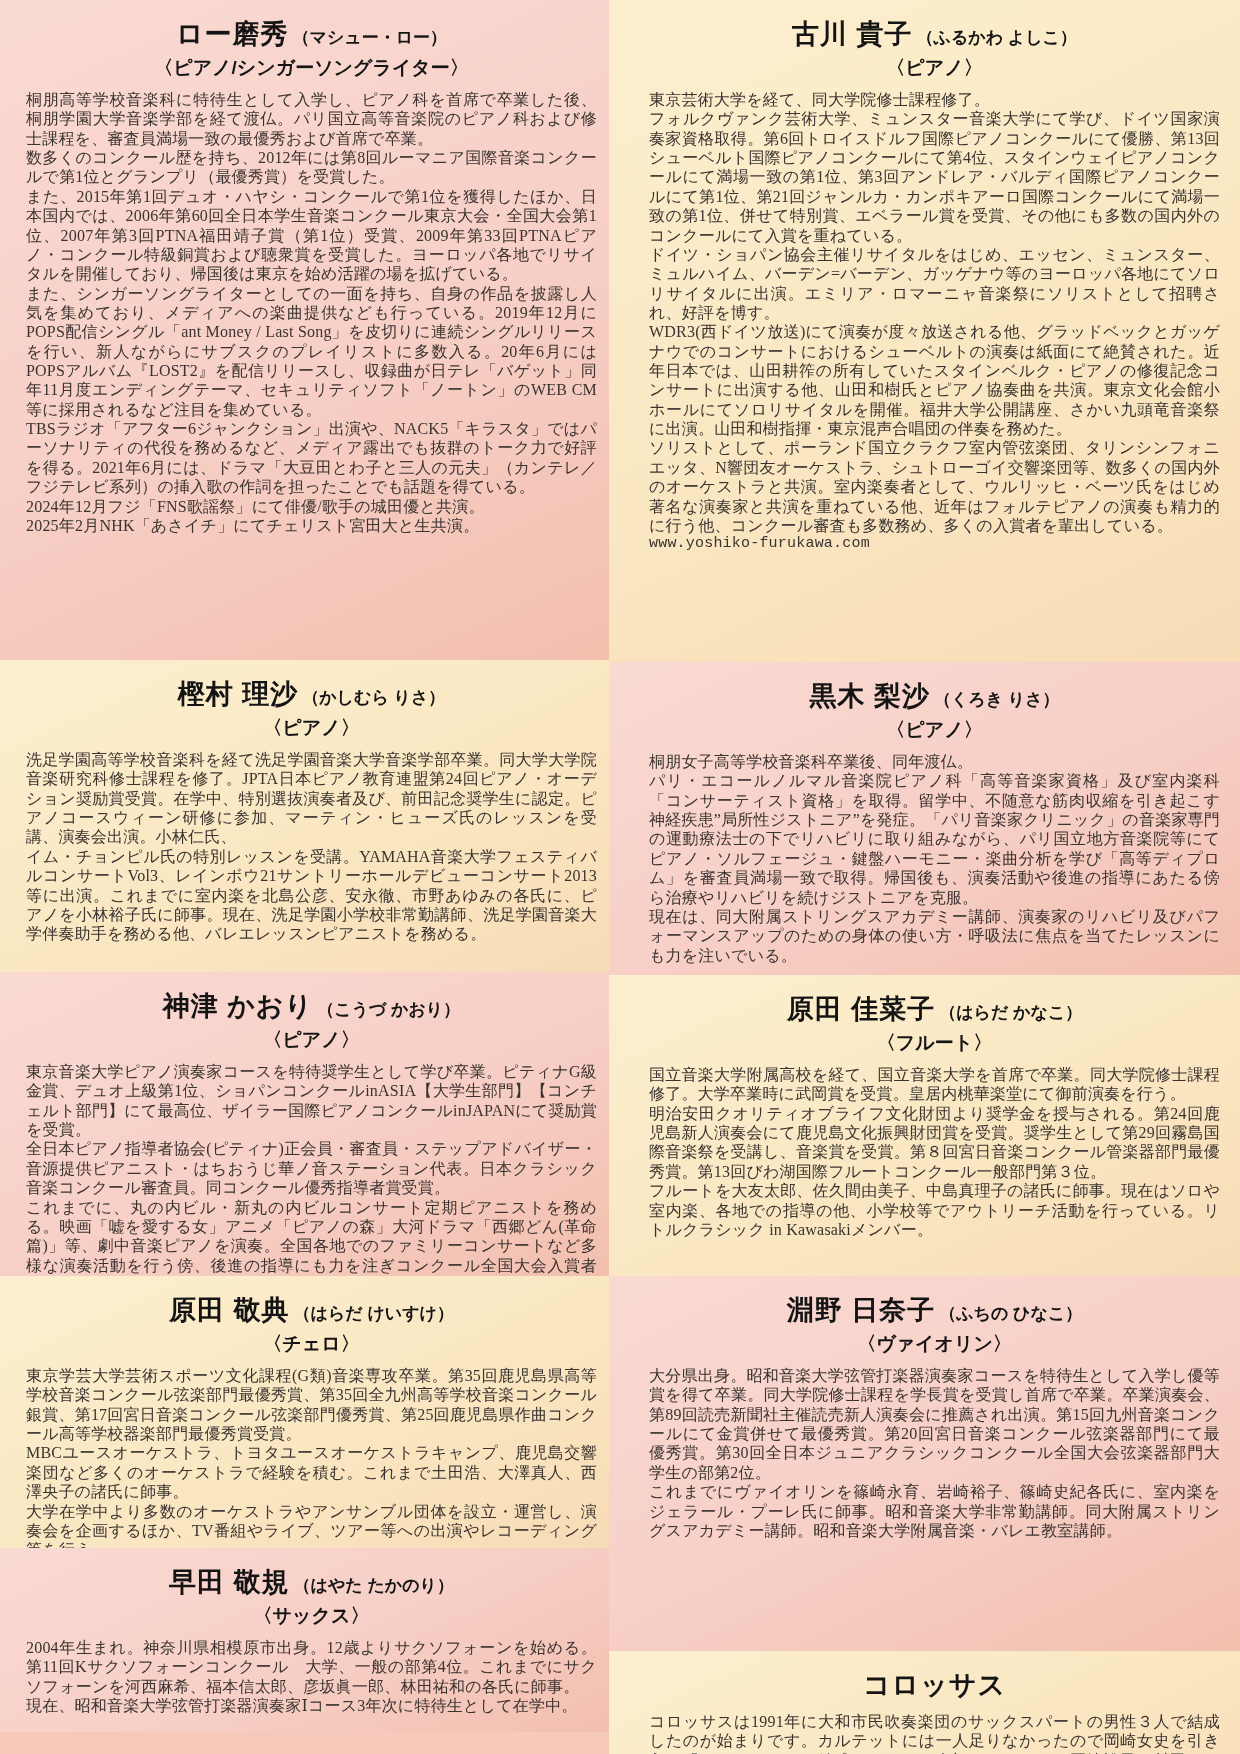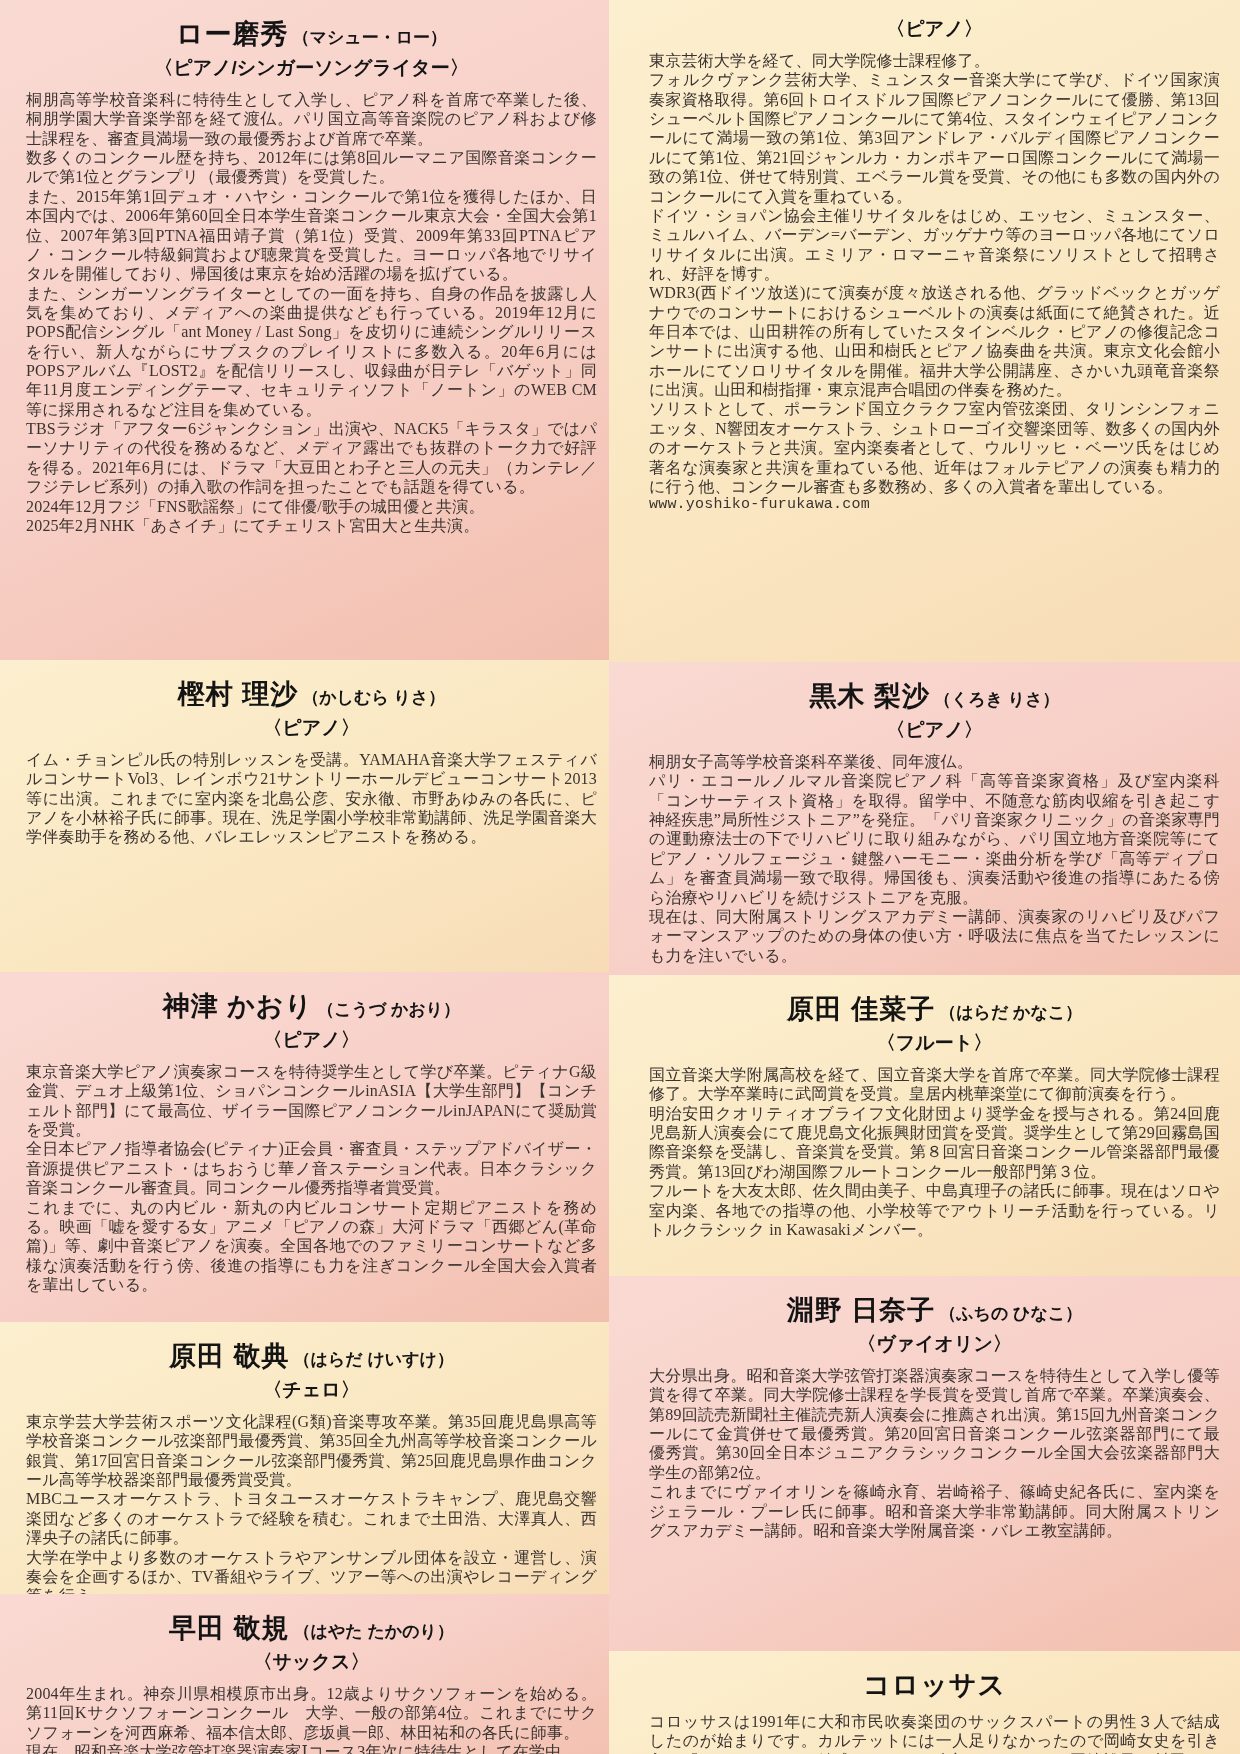--- a/index.html
+++ b/index.html
@@ -14,21 +14,21 @@
   .block{
     box-sizing:border-box;overflow:hidden;flex:0 0 auto;
     padding:6px 12px 0 26px;
   }
   #col-right .block{padding:6px 20px 0 40px;}
   .pink{background:linear-gradient(155deg,#f9dad3 0%,#f7cfc6 55%,#f2bfae 100%);}
   .cream{background:linear-gradient(155deg,#fcefcf 0%,#fae7c2 55%,#f7dcb6 100%);}
   
   #col-left .block:nth-child(1){height:660px;}
   #col-left .block:nth-child(2){height:312px;}
-  #col-left .block:nth-child(3){height:350px;}
+  #col-left .block:nth-child(3){height:304px;}
   #col-left .block:nth-child(4){height:272px;}
   #col-left .block:nth-child(5){height:184px;}
   #col-right .block:nth-child(1){height:662px;}
   #col-right .block:nth-child(2){height:313px;}
   #col-right .block:nth-child(3){height:301px;}
   #col-right .block:nth-child(4){height:375px;}
   #col-right .block:nth-child(5){height:189px;}
   .hdr{
     text-align:center;margin:10px 0 9px;color:#141414;
     font-family:"Liberation Sans","DejaVu Sans",sans-serif;font-weight:bold;
@@ -61,20 +61,21 @@
           <p>2024年12月フジ「FNS歌謡祭」にて俳優/歌手の城田優と共演。</p>
           <p>2025年2月NHK「あさイチ」にてチェリスト宮田大と生共演。</p>
         </div>
       </section>
       <section class="block cream">
         <div class="hdr">
           <div><span class="name">樫村 理沙</span><span class="reading">（かしむら りさ）</span></div>
           <div class="instr">〈ピアノ〉</div>
         </div>
         <div class="bio">
+          <p>洗足学園高等学校音楽科を経て洗足学園音楽大学音楽学部卒業。同大学大学院音楽研究科修士課程を修了。JPTA日本ピアノ教育連盟第24回ピアノ・オーデション奨励賞受賞。在学中、特別選抜演奏者及び、前田記念奨学生に認定。ピアノコースウィーン研修に参加、マーティン・ヒューズ氏のレッスンを受講、演奏会出演。小林仁氏、</p>
           <p>イム・チョンピル氏の特別レッスンを受講。YAMAHA音楽大学フェスティバルコンサートVol3、レインボウ21サントリーホールデビューコンサート2013等に出演。これまでに室内楽を北島公彦、安永徹、市野あゆみの各氏に、ピアノを小林裕子氏に師事。現在、洗足学園小学校非常勤講師、洗足学園音楽大学伴奏助手を務める他、バレエレッスンピアニストを務める。</p>
         </div>
       </section>
       <section class="block pink">
         <div class="hdr">
           <div><span class="name">神津 かおり</span><span class="reading">（こうづ かおり）</span></div>
           <div class="instr">〈ピアノ〉</div>
         </div>
         <div class="bio">
           <p>東京音楽大学ピアノ演奏家コースを特待奨学生として学び卒業。ピティナG級金賞、デュオ上級第1位、ショパンコンクールinASIA【大学生部門】【コンチェルト部門】にて最高位、ザイラー国際ピアノコンクールinJAPANにて奨励賞を受賞。</p>
@@ -100,20 +101,21 @@
         </div>
         <div class="bio">
           <p>2004年生まれ。神奈川県相模原市出身。12歳よりサクソフォーンを始める。第11回Kサクソフォーンコンクール　大学、一般の部第4位。これまでにサクソフォーンを河西麻希、福本信太郎、彦坂眞一郎、林田祐和の各氏に師事。</p>
           <p>現在、昭和音楽大学弦管打楽器演奏家Ⅰコース3年次に特待生として在学中。</p>
         </div>
       </section>
     </div>
   <div class="col" id="col-right">
       <section class="block cream">
         <div class="hdr">
+          <div><span class="name">古川 貴子</span><span class="reading">（ふるかわ よしこ）</span></div>
           <div class="instr">〈ピアノ〉</div>
         </div>
         <div class="bio">
           <p>東京芸術大学を経て、同大学院修士課程修了。</p>
           <p>フォルクヴァンク芸術大学、ミュンスター音楽大学にて学び、ドイツ国家演奏家資格取得。第6回トロイスドルフ国際ピアノコンクールにて優勝、第13回シューベルト国際ピアノコンクールにて第4位、スタインウェイピアノコンクールにて満場一致の第1位、第3回アンドレア・バルディ国際ピアノコンクールにて第1位、第21回ジャンルカ・カンポキアーロ国際コンクールにて満場一致の第1位、併せて特別賞、エベラール賞を受賞、その他にも多数の国内外のコンクールにて入賞を重ねている。</p>
           <p>ドイツ・ショパン協会主催リサイタルをはじめ、エッセン、ミュンスター、ミュルハイム、バーデン=バーデン、ガッゲナウ等のヨーロッパ各地にてソロリサイタルに出演。エミリア・ロマーニャ音楽祭にソリストとして招聘され、好評を博す。</p>
           <p>WDR3(西ドイツ放送)にて演奏が度々放送される他、グラッドベックとガッゲナウでのコンサートにおけるシューベルトの演奏は紙面にて絶賛された。近年日本では、山田耕筰の所有していたスタインベルク・ピアノの修復記念コンサートに出演する他、山田和樹氏とピアノ協奏曲を共演。東京文化会館小ホールにてソロリサイタルを開催。福井大学公開講座、さかい九頭竜音楽祭に出演。山田和樹指揮・東京混声合唱団の伴奏を務めた。</p>
           <p>ソリストとして、ポーランド国立クラクフ室内管弦楽団、タリンシンフォニエッタ、N響団友オーケストラ、シュトローゴイ交響楽団等、数多くの国内外のオーケストラと共演。室内楽奏者として、ウルリッヒ・ベーツ氏をはじめ著名な演奏家と共演を重ねている他、近年はフォルテピアノの演奏も精力的に行う他、コンクール審査も多数務め、多くの入賞者を輩出している。</p>
           <p class="website">www.yoshiko-furukawa.com</p>
         </div>

